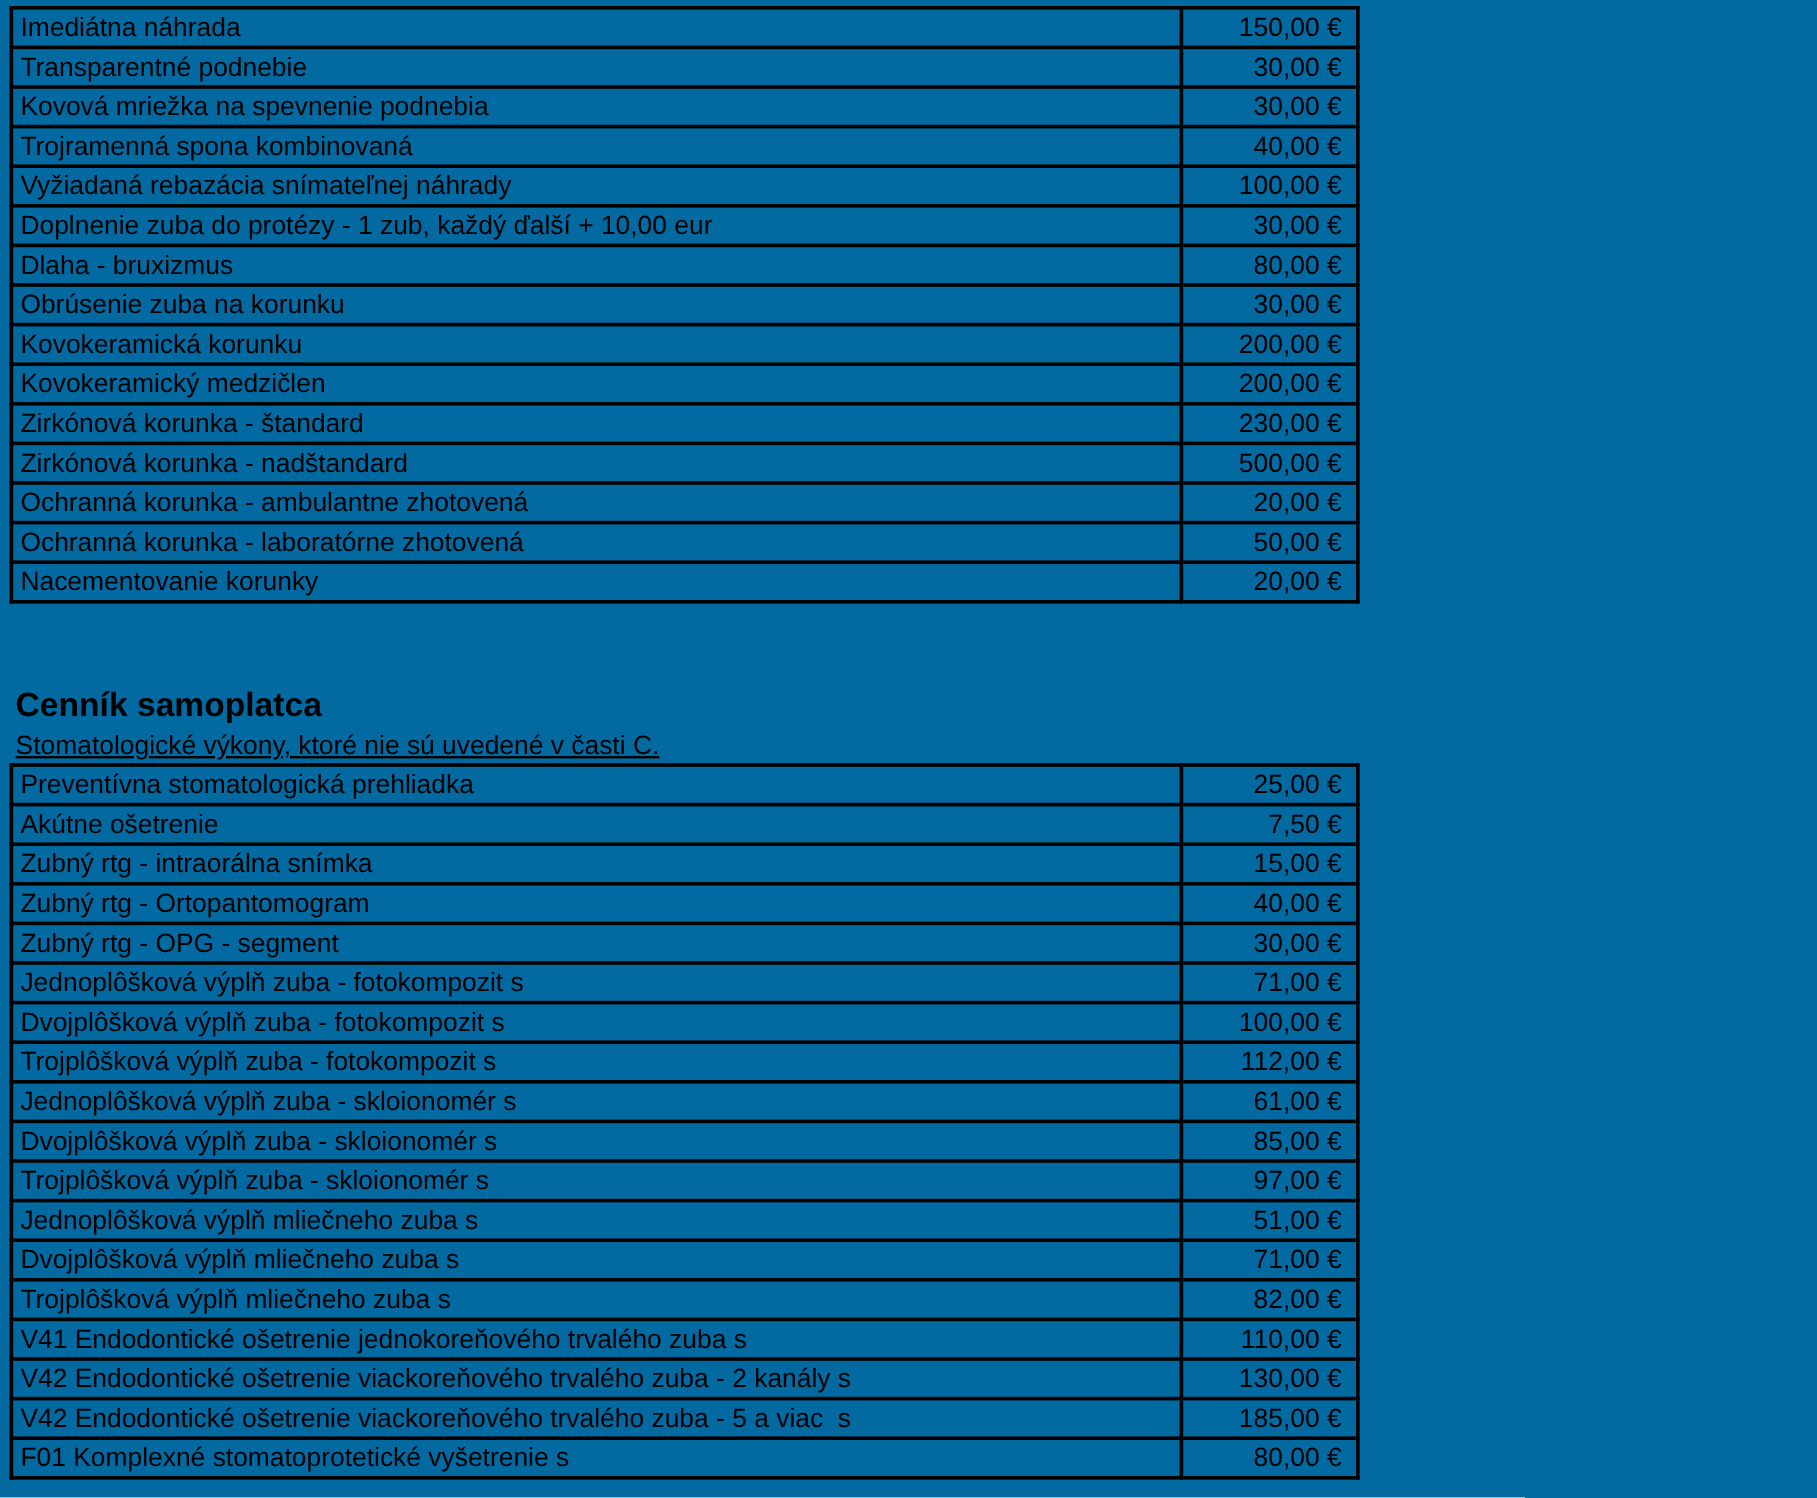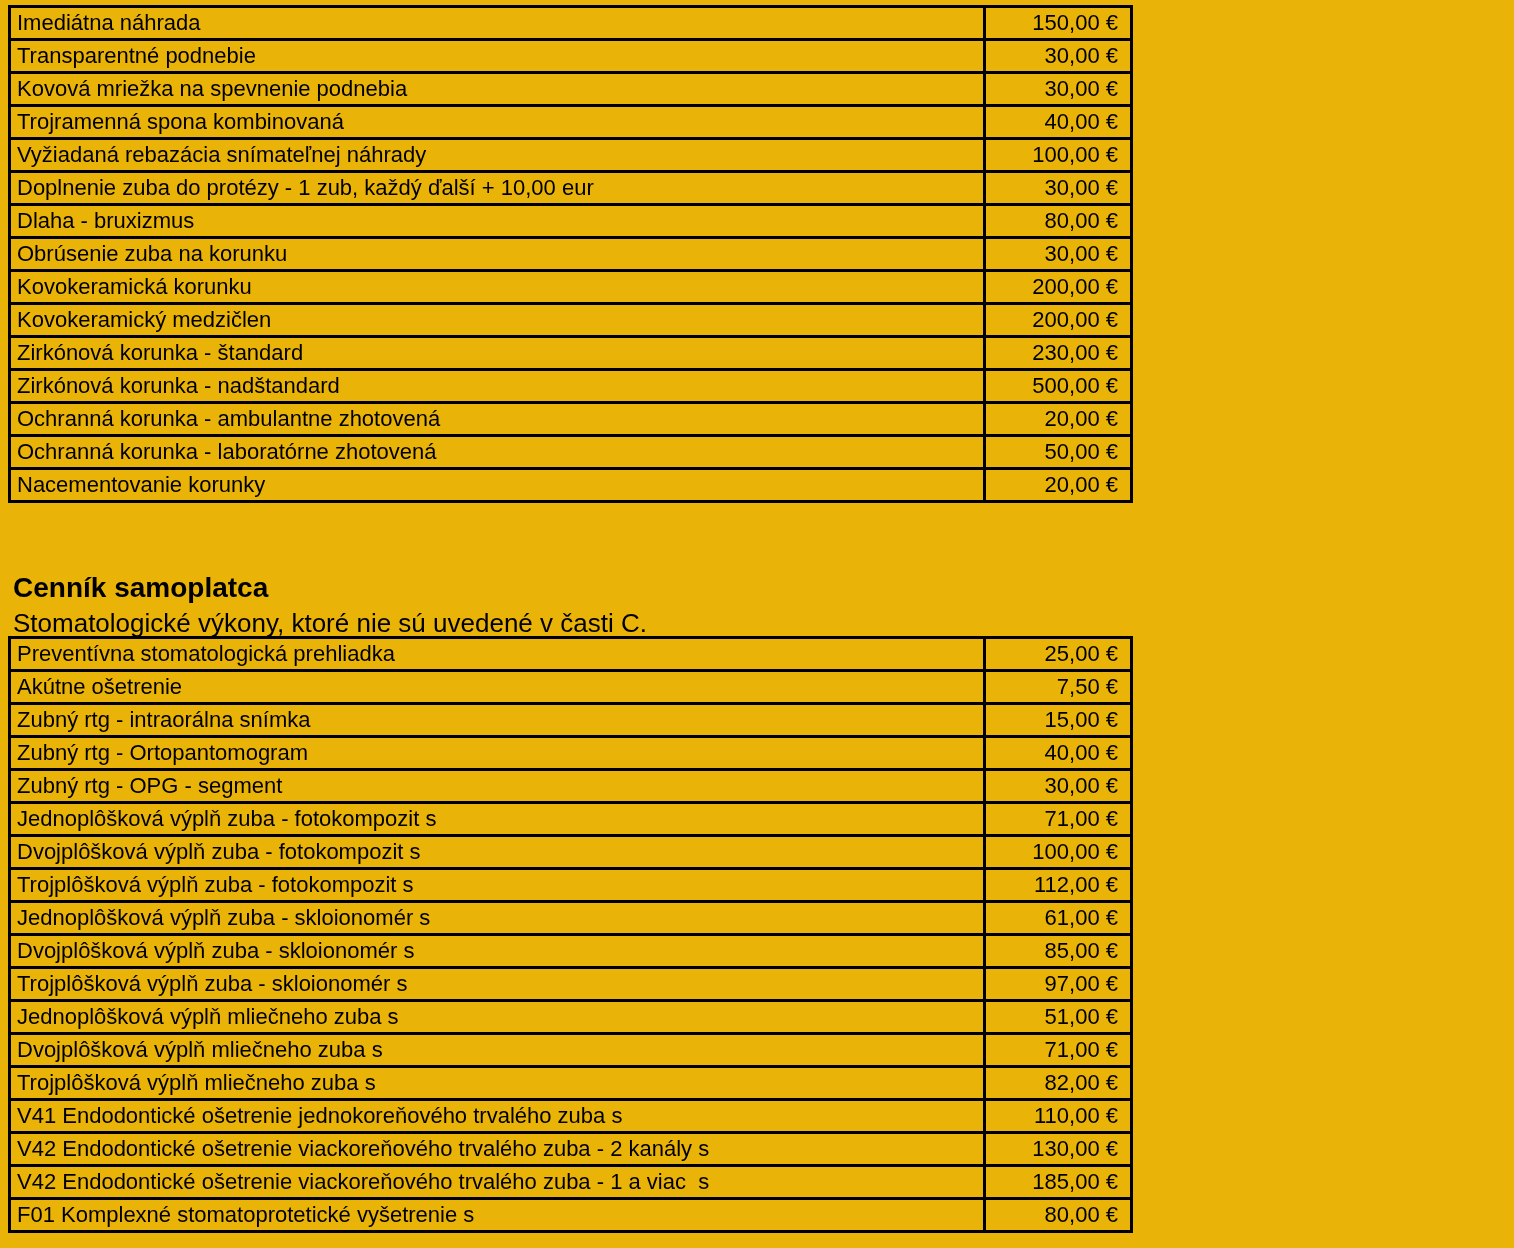--- a/index.html
+++ b/index.html
@@ -4,21 +4,21 @@
 <style>
   html, body {
     margin: 0;
     padding: 0;
     background: #ffffff;
   }
   .sheet {
     position: relative;
     width: 1514px;
     height: 1248px;
-    background: #eab308;
+    background: #0369a1;
     font-family: "Liberation Sans", sans-serif;
     color: #000000;
     overflow: hidden;
   }
   table.price-table {
     position: absolute;
     left: 8px;
     border-collapse: collapse;
     table-layout: fixed;
     width: 1122px;
@@ -51,22 +51,23 @@
     left: 13px;
     top: 572px;
     font-size: 28px;
     font-weight: bold;
     white-space: pre;
   }
   .section-subtitle {
     position: absolute;
     left: 13px;
     top: 608px;
-    font-size: 26px;
+    font-size: 22px;
     white-space: pre;
+    text-decoration: underline;
   }
 </style>
 </head>
 <body>
 
 <div class="sheet">
 
   <table class="price-table table-1">
     <colgroup>
       <col class="col-item">
@@ -237,21 +238,21 @@
           <td class="item">V41 Endodontické ošetrenie jednokoreňového trvalého zuba s</td>
           <td class="price">110,00 €</td>
         </tr>
 
         <tr>
           <td class="item">V42 Endodontické ošetrenie viackoreňového trvalého zuba - 2 kanály s</td>
           <td class="price">130,00 €</td>
         </tr>
 
         <tr>
-          <td class="item">V42 Endodontické ošetrenie viackoreňového trvalého zuba - 1 a viac  s</td>
+          <td class="item">V42 Endodontické ošetrenie viackoreňového trvalého zuba - 5 a viac  s</td>
           <td class="price">185,00 €</td>
         </tr>
 
         <tr>
           <td class="item">F01 Komplexné stomatoprotetické vyšetrenie s</td>
           <td class="price">80,00 €</td>
         </tr>
       </tbody>
   </table>
 

